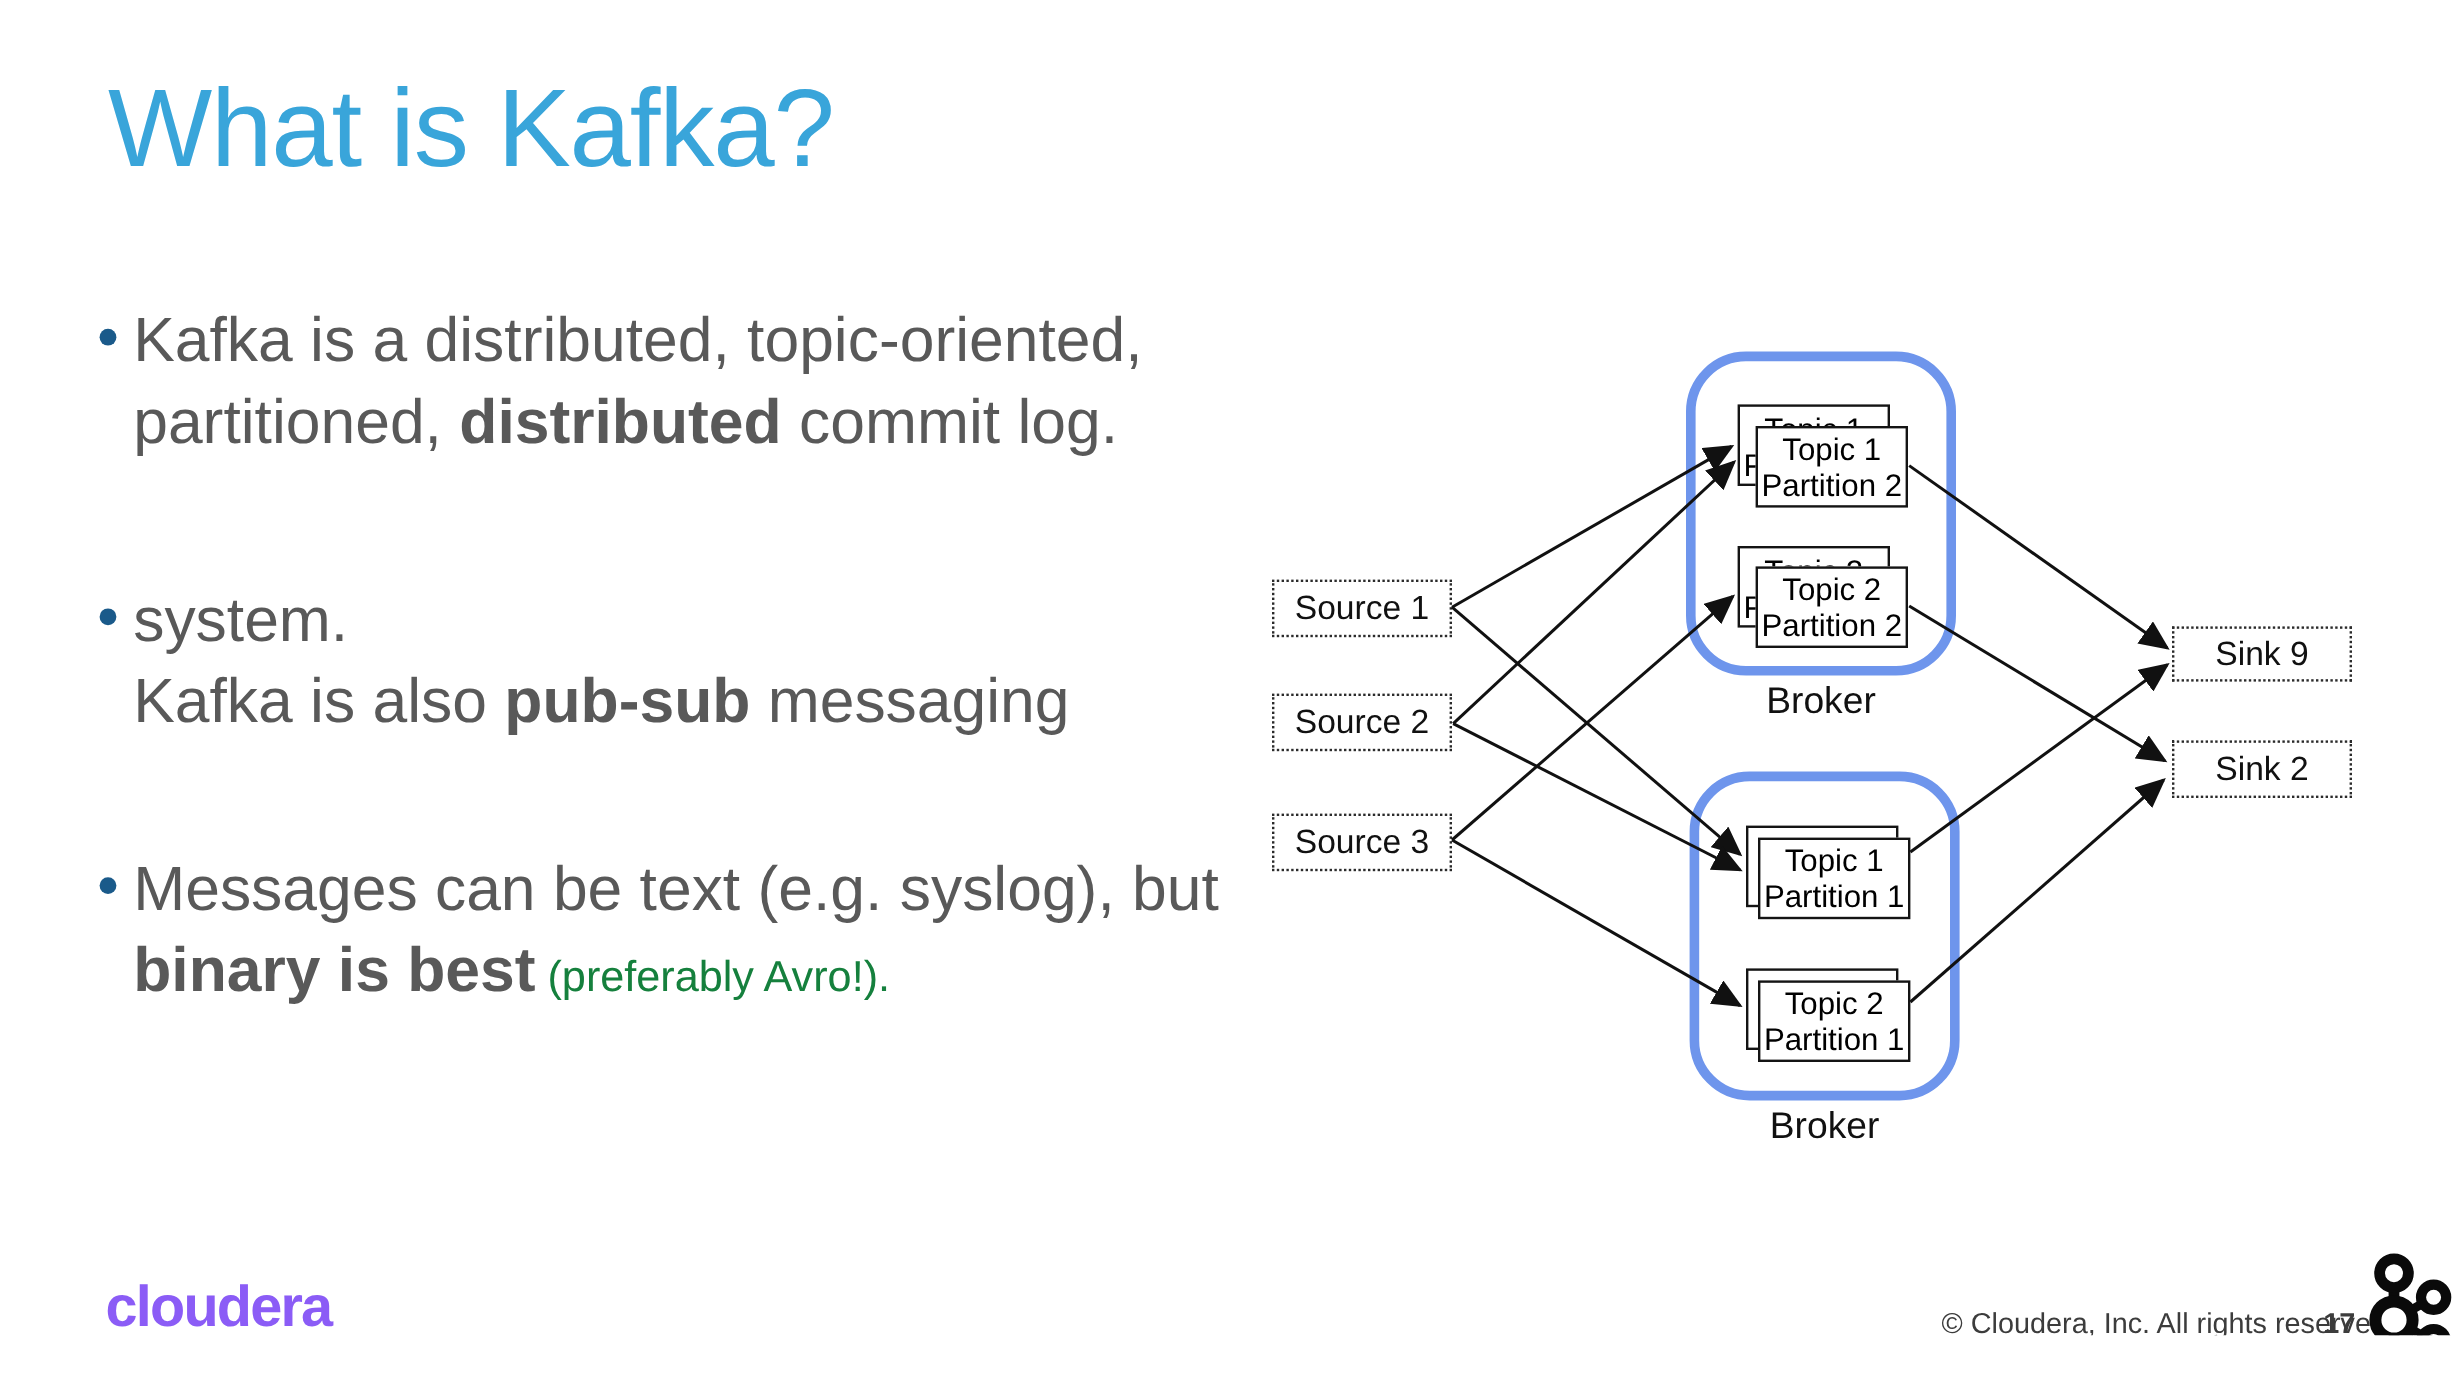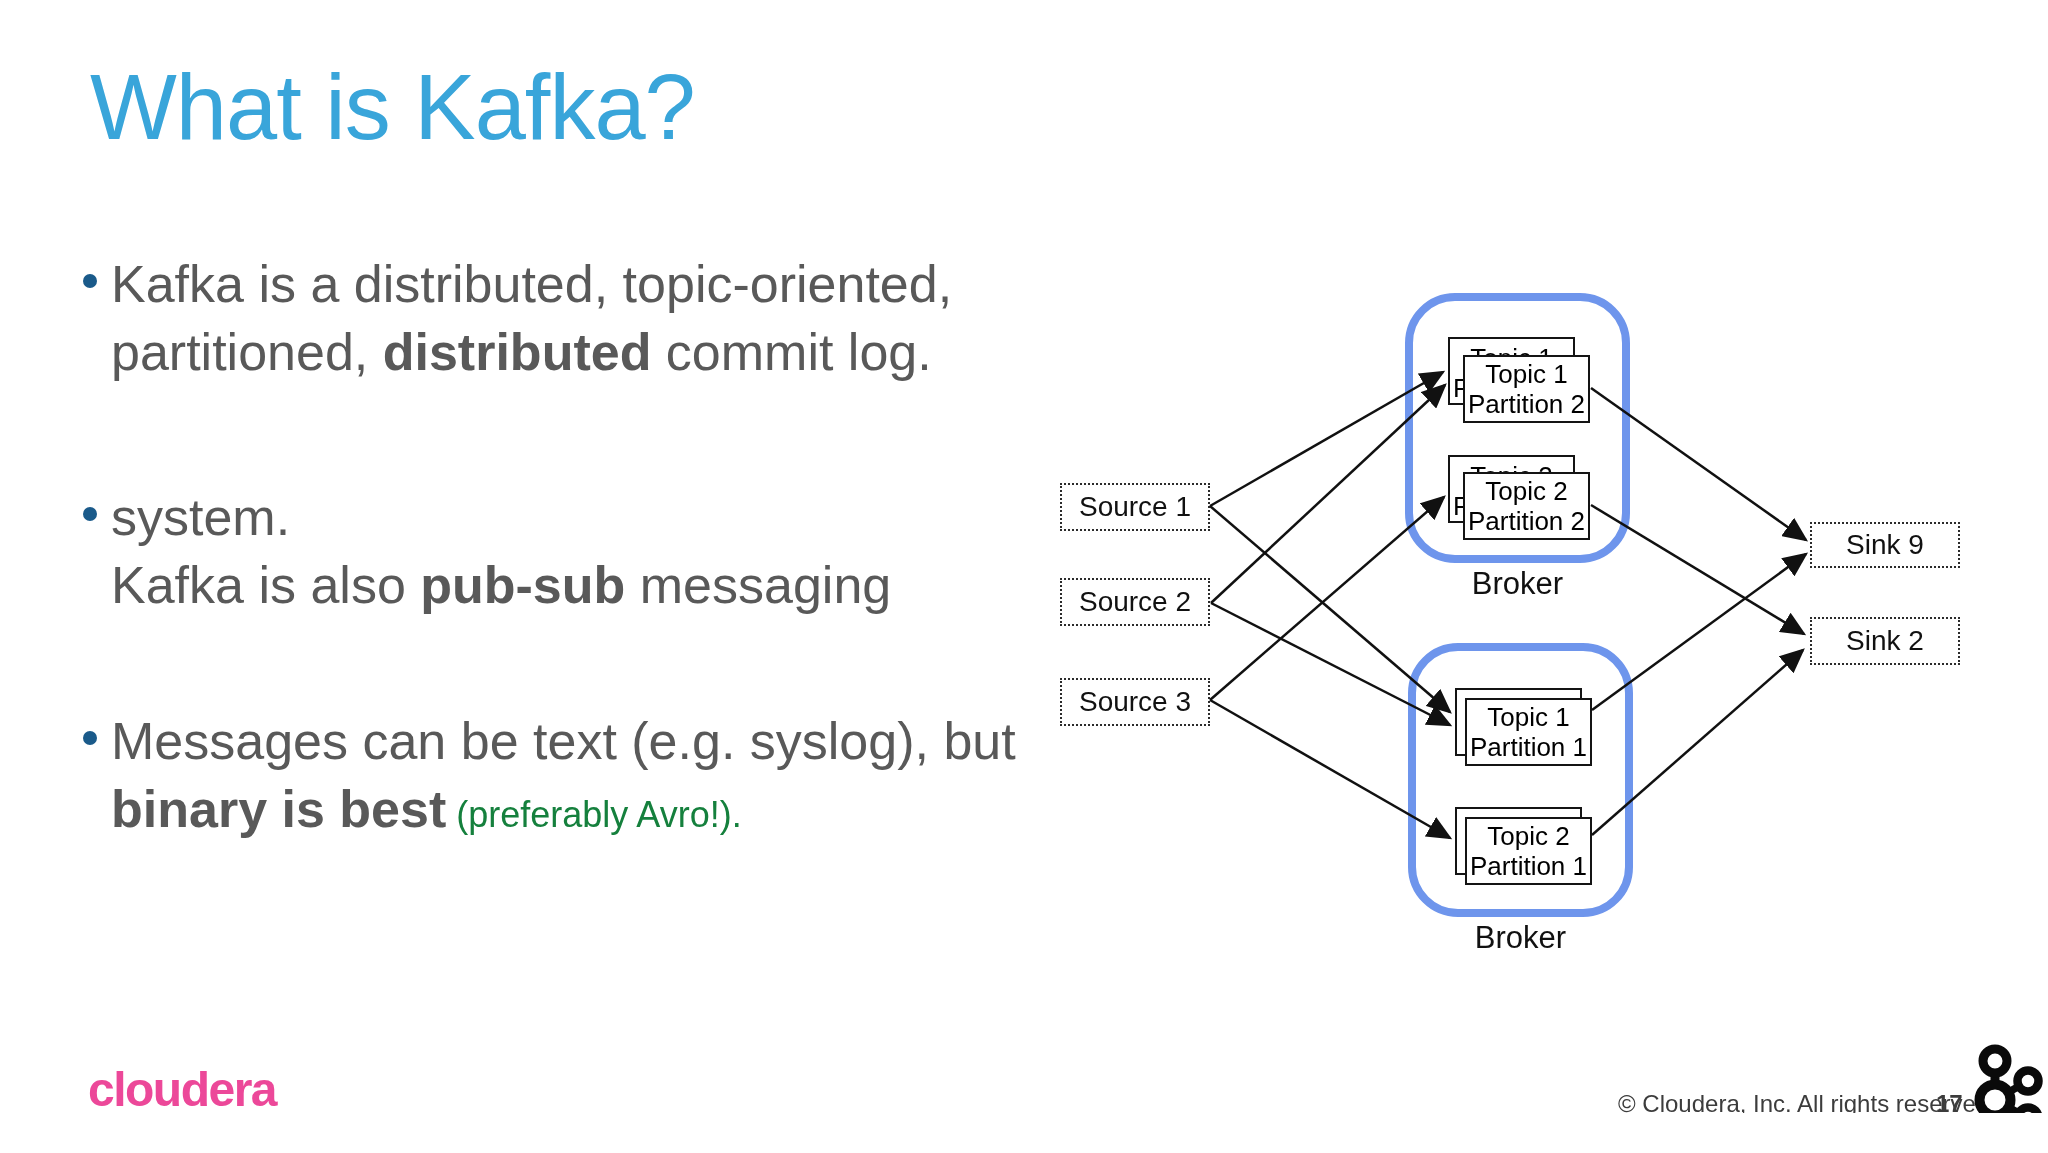--- a/index.html
+++ b/index.html
@@ -77,21 +77,21 @@
   #t2p1-back  { left:1455px; top:807px; }
   #t2p1-front { left:1465px; top:817px; }
 
   svg.arrows { position:absolute; left:0; top:0; z-index:5; pointer-events:none; }
   svg.arrows line { stroke:#111111; stroke-width:2.5; }
 
   
   .cloudera-logo {
     position:absolute; left:88px; top:1062px;
     font-size:48px; font-weight:700; letter-spacing:-1.5px;
-    color:#ec4899;
+    color:#8b5cf6;
   }
   .copyright {
     position:absolute; left:1618px; top:1090px;
     font-size:24px; color:#3c3c3c;
   }
   .page-number {
     position:absolute; left:1936px; top:1090px;
     font-size:24px; font-weight:600; color:#3c3c3c;
   }
   .kafka-logo { position:absolute; left:1956px; top:1026px; }

